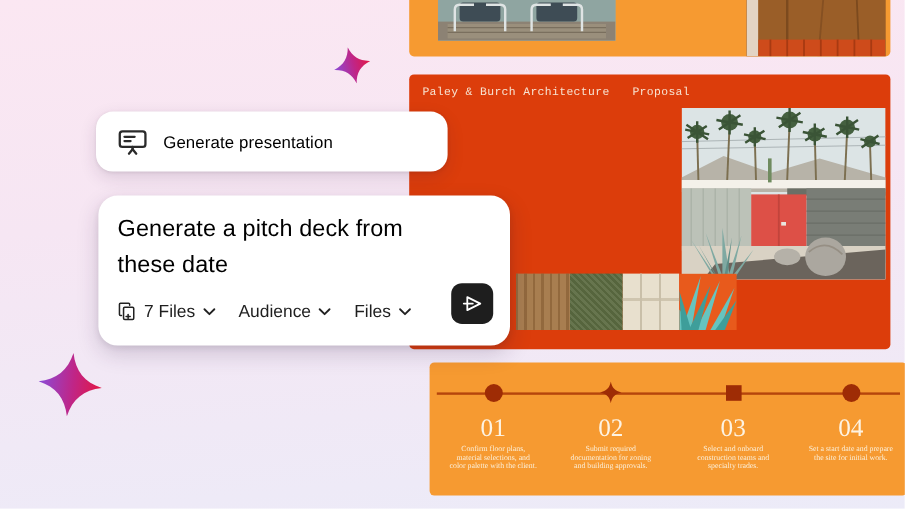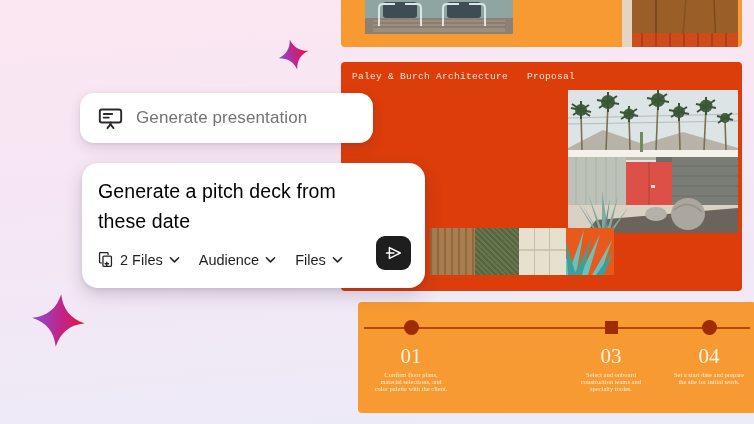--- a/index.html
+++ b/index.html
@@ -58,21 +58,21 @@
   
   .star { position:absolute; }
   .star-1 { left:278px; top:39px; width:31px; height:31px; transform:rotate(-14deg); }
   .star-2 { left:32px; top:294px; width:53px; height:53px; transform:rotate(6deg); }
 
   
   .chip { position:absolute; left:80px; top:93px; width:293px; height:50px;
     background:#fff; border-radius:14px; display:flex; align-items:center;
     padding-left:17px; gap:12px; cursor:pointer;
     box-shadow:0 5px 14px rgba(60,30,70,.14), 0 1px 3px rgba(0,0,0,.08); }
-  .chip-label { font-size:17px; color:#737373; letter-spacing:.1px;text-align:right; }
+  .chip-label { font-size:14px; color:#000000; letter-spacing:.1px;text-align:right; }
 
   
   .pcard { position:absolute; left:82px; top:163px; width:343px; height:125px;
     background:#fff; border-radius:16px; padding:13px 16px;
     box-shadow:0 7px 18px rgba(50,25,70,.18), 0 2px 5px rgba(0,0,0,.08); }
   .pcard-text { font-size:19.5px; line-height:30px; color:#000000; letter-spacing:.1px; }
   .pcard-controls { position:absolute; left:15px; top:88px; display:flex;
     align-items:center; gap:19px; }
   .ctrl { display:flex; align-items:center; gap:6px; font-size:14.5px;
     color:#1f1f1f; cursor:pointer; }
@@ -239,20 +239,29 @@
     <div class="tl-line"></div>
 
     <div class="tl-step" style="left:13px">
       <div class="tl-marker-wrap">
           <div class="mk-circle"></div>
         </div>
       <div class="tl-num">01</div>
       <div class="tl-text">Confirm floor plans, material selections, and color palette with the client.</div>
     </div>
 
+    <div class="tl-step" style="left:111px">
+      <div class="tl-marker-wrap">
+        <svg width="18" height="18" viewBox="0 0 24 24">
+          <path d="M12 0 C13.4 7.2 16.8 10.6 24 12 C16.8 13.4 13.4 16.8 12 24 C10.6 16.8 7.2 13.4 0 12 C7.2 10.6 10.6 7.2 12 0 Z" fill="#9e2c05"></path>
+        </svg>
+      </div>
+      <div class="tl-num">02</div>
+      <div class="tl-text">Submit required documentation for zoning and building approvals.</div>
+    </div>
 
     <div class="tl-step" style="left:213px">
       <div class="tl-marker-wrap">
           <div class="mk-square"></div>
         </div>
       <div class="tl-num">03</div>
       <div class="tl-text">Select and onboard construction teams and specialty trades.</div>
     </div>
 
     <div class="tl-step" style="left:311px">
@@ -303,21 +312,21 @@
       <div>these date</div>
     </div>
     <div class="pcard-controls">
       <div class="ctrl">
         <svg width="17" height="17" viewBox="0 0 20 20" fill="none" stroke="#222" stroke-width="1.5" stroke-linecap="round" stroke-linejoin="round">
           <path d="M13 4 L13 3 Q13 2 12 2 L4 2 Q3 2 3 3 L3 13 Q3 14 4 14 L5 14"></path>
           <rect x="7" y="6" width="10" height="12" rx="1.2"></rect>
           <line x1="9.5" y1="15" x2="13.5" y2="15"></line>
           <line x1="11.5" y1="13" x2="11.5" y2="17"></line>
         </svg>
-        <span>2 Files</span>
+        <span>7 Files</span>
         <svg width="11" height="8" viewBox="0 0 12 8" fill="none" stroke="#222" stroke-width="1.7" stroke-linecap="round" stroke-linejoin="round">
           <polyline points="1.5,1.5 6,6 10.5,1.5"></polyline>
         </svg>
       </div>
       <div class="ctrl">
         <span>Audience</span>
         <svg width="11" height="8" viewBox="0 0 12 8" fill="none" stroke="#222" stroke-width="1.7" stroke-linecap="round" stroke-linejoin="round">
           <polyline points="1.5,1.5 6,6 10.5,1.5"></polyline>
         </svg>
       </div>

